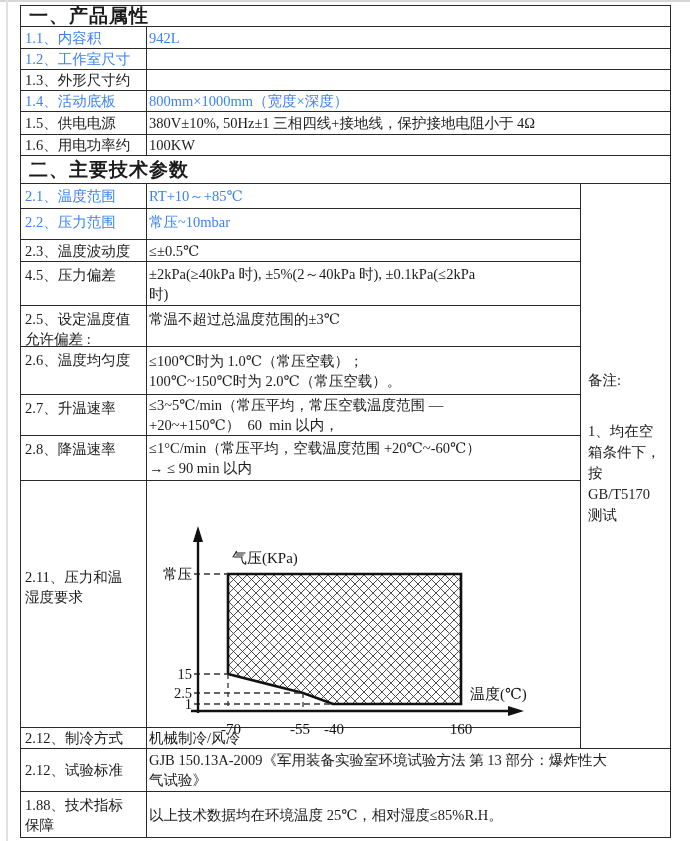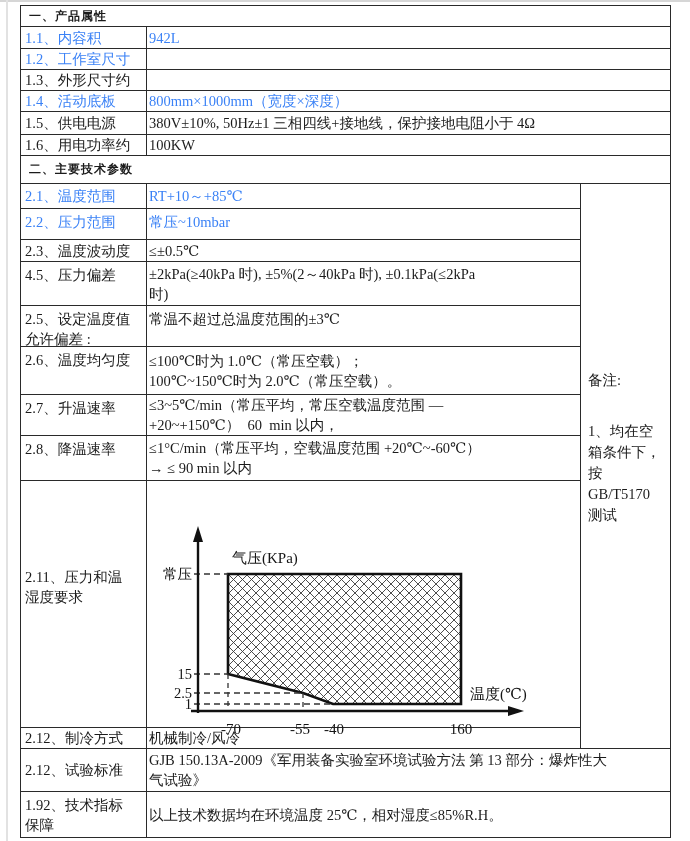--- a/index.html
+++ b/index.html
@@ -12,21 +12,21 @@
   .scan-edge-left{position:absolute;left:6px;top:0;width:2px;height:841px;background:#e2e2e2;}
   .spec-table{
     position:absolute;left:20px;top:5px;width:651px;height:833px;
     border:1px solid #2a2a2a;box-sizing:border-box;background:#fff;
   }
   .row{position:absolute;left:0;box-sizing:border-box;border-bottom:1px solid #2a2a2a;}
   .row.full{width:649px;}
   .row.narrow{width:560px;border-right:1px solid #2a2a2a;}
   .header-cell{
     position:absolute;left:0;top:0;bottom:0;right:0;display:flex;align-items:center;
-    padding-left:8px;font-weight:bold;font-size:12px;letter-spacing:1px;white-space:pre-wrap;
+    padding-left:8px;font-weight:bold;font-size:19px;letter-spacing:1px;white-space:pre-wrap;
   }
   .label-cell{
     position:absolute;left:0;top:0;bottom:0;width:126px;border-right:1px solid #2a2a2a;
     box-sizing:border-box;display:flex;align-items:center;
     padding:1px 2px 1px 4px;white-space:pre-wrap;font-size:14.5px;line-height:20px;
   }
   .label-cell.top{align-items:flex-start;padding-top:3px;}
   .label-cell.chart-label{align-items:flex-start;padding-top:86px;}
   .value-cell{
     position:absolute;left:127px;top:0;bottom:0;right:0;box-sizing:border-box;
@@ -179,21 +179,21 @@
     <div class="value-cell" style="right:89px;border-right:1px solid #2a2a2a;">机械制冷/风冷</div>
   </div>
 
   <div class="row full" style="top:743px;height:43px;">
     <div class="label-cell">2.12、试验标准</div>
     <div class="value-cell">GJB 150.13A-2009《军用装备实验室环境试验方法 第 13 部分：爆炸性大
 气试验》</div>
   </div>
 
   <div class="row full" style="top:786px;height:46px;border-bottom:none;">
-    <div class="label-cell">1.92、技术指标
+    <div class="label-cell">1.88、技术指标
 保障</div>
     <div class="value-cell">以上技术数据均在环境温度 25℃，相对湿度≤85%R.H。</div>
   </div>
 
   <div class="remark-cell">
     <div class="remark-title">备注:</div>
     <div class="remark-body">1、均在空
 箱条件下，
 按
 GB/T5170

